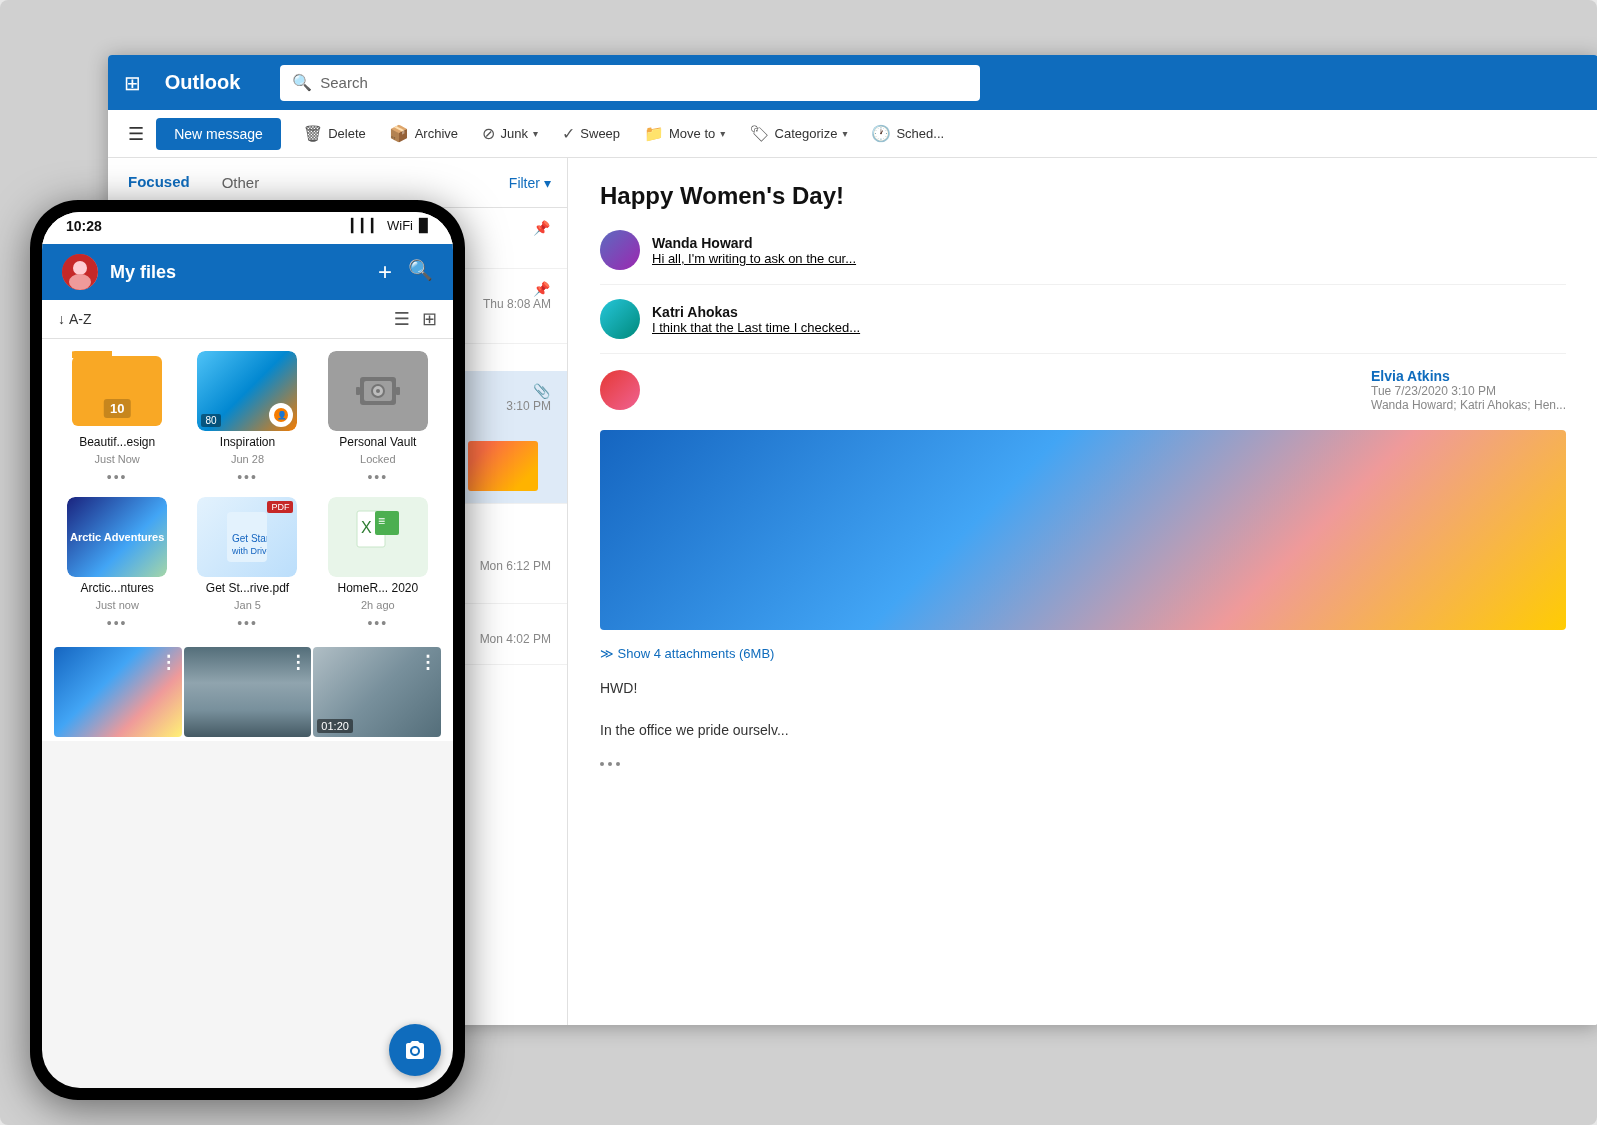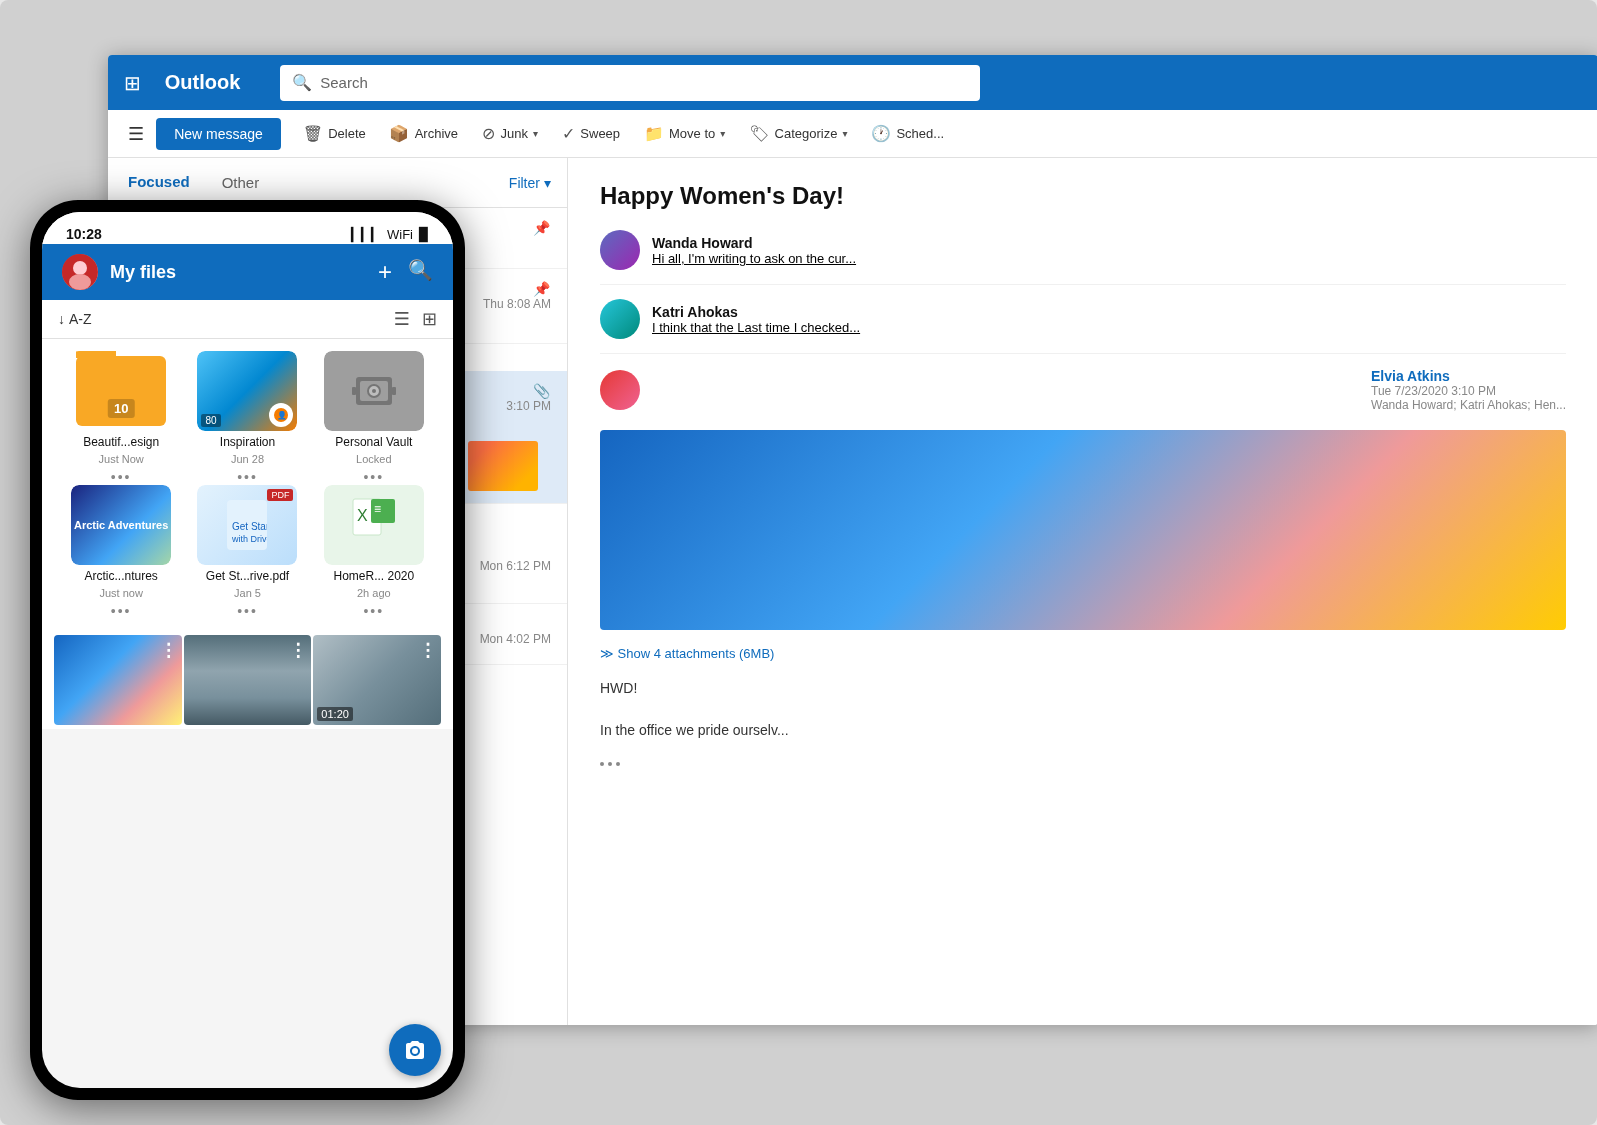--- a/index.html
+++ b/index.html
@@ -280,22 +280,22 @@
       background: #f5f5f5;
       border-radius: 38px;
       overflow: hidden;
     }
 
     
     .phone-status-bar {
       background: #fff;
       display: flex;
       justify-content: space-between;
-      align-items: center;
-      padding: 16px 24px 4px;
+      align-items: flex-start;
+      padding: 6px 24px 4px;
       height: 32px;
     }
     .status-time { font-size: 14px; font-weight: 700; color: #111; }
     .status-icons { display: flex; align-items: center; gap: 6px; color: #111; font-size: 13px; }
 
     
     .phone-header {
       background: #0F6CBD;
       display: flex;
       align-items: center;
@@ -328,20 +328,21 @@
       padding: 8px 16px;
       border-bottom: 1px solid #e0e0e0;
     }
     .sort-az { font-size: 14px; color: #333; display: flex; align-items: center; gap: 4px; }
     .sort-icons { display: flex; gap: 12px; color: #555; font-size: 18px; }
 
     
     .file-grid {
       display: grid;
       grid-template-columns: 1fr 1fr 1fr;
+      gap: 12px;
       padding: 12px 16px;
       background: #fff;
       overflow-y: auto;
     }
     .file-item {
       display: flex;
       flex-direction: column;
       align-items: center;
       gap: 4px;
     }

